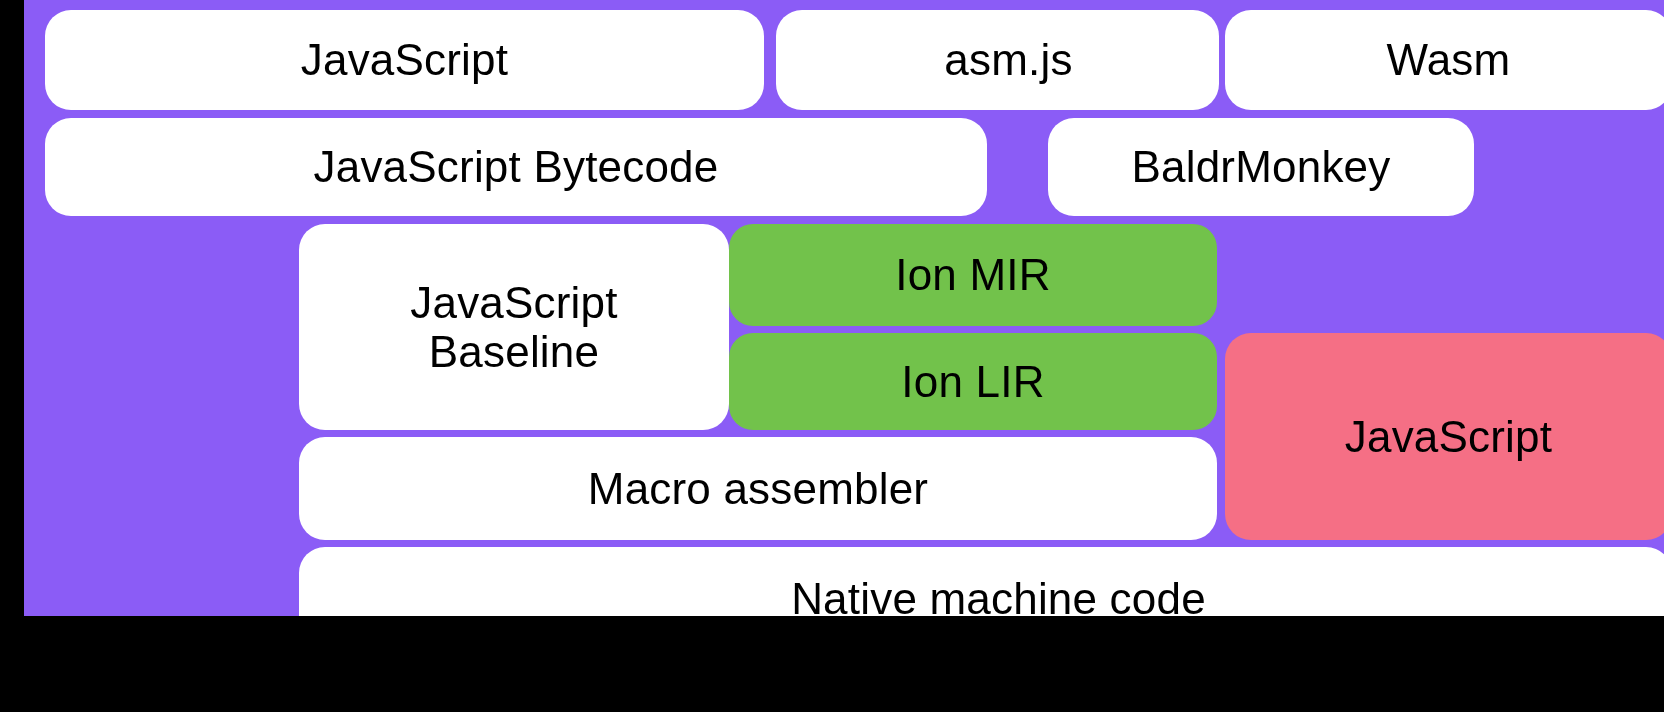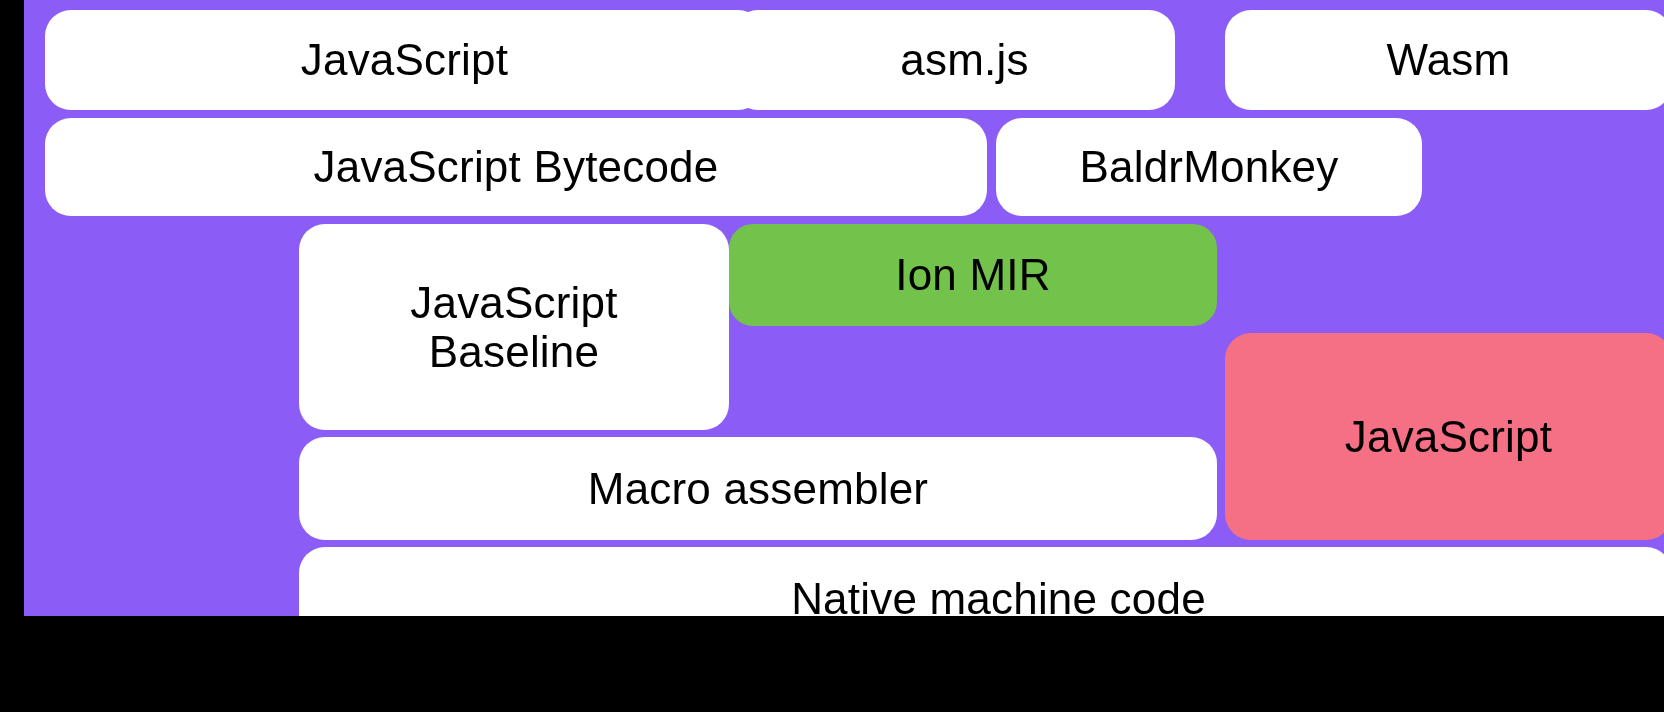--- a/index.html
+++ b/index.html
@@ -35,26 +35,26 @@
     white-space: pre-line;
     user-select: none;
   }
   .fill-white  { background: #FFFFFF; }
   .fill-gray   { background: #E8E8E8; }
   .fill-green  { background: #72C24B; border-radius: 24px; }
   .fill-pink   { background: #F56F85; }
 
   
   .n-javascript      { left: 21px;   top: 10px;  width: 719px;  height: 100px; }
-  .n-asmjs           { left: 708px;  top: 10px;  width: 443px;  height: 100px; padding-left: 32px; }
+  .n-asmjs           { left: 752px;  top: 10px;  width: 443px;  height: 100px; padding-left: 32px; }
   .n-wasm            { left: 1201px; top: 10px;  width: 447px;  height: 100px; }
 
   
   .n-jsbytecode      { left: 21px;   top: 118px; width: 942px;  height: 98px; }
-  .n-baldrmonkey     { left: 972px;  top: 118px; width: 426px;  height: 98px; }
+  .n-baldrmonkey     { left: 1024px;  top: 118px; width: 426px;  height: 98px; }
 
   
   .n-interpreter     { left: 21px;   top: 224px; width: 242px;  height: 316px; }
   .n-jsbaseline      { left: 275px;  top: 224px; width: 430px;  height: 206px; }
   .n-ionmir          { left: 705px;  top: 224px; width: 488px;  height: 102px; }
   .n-ionlir          { left: 705px;  top: 333px; width: 488px;  height: 97px;  }
   .n-macroassembler  { left: 275px;  top: 437px; width: 918px;  height: 103px; text-align: right; }
   .n-cranelift       { left: 1201px; top: 333px; width: 447px;  height: 207px; }
 
   
@@ -74,20 +74,21 @@
   <div class="node fill-white n-wasm">Wasm</div>
 
   <div class="node fill-white n-baldrmonkey">BaldrMonkey</div>
 
 
   <div class="node fill-white n-jsbaseline">JavaScript
 Baseline</div>
 
   <div class="node fill-green n-ionmir">Ion MIR</div>
 
+  <div class="node fill-green n-ionlir">Ion LIR</div>
 
   <div class="node fill-white n-macroassembler">Macro assembler</div>
 
   <div class="node fill-pink n-cranelift">JavaScript</div>
 
   <div class="node fill-white n-nativecode">Native machine code</div>
 
 </div>
 
 </body></html>

